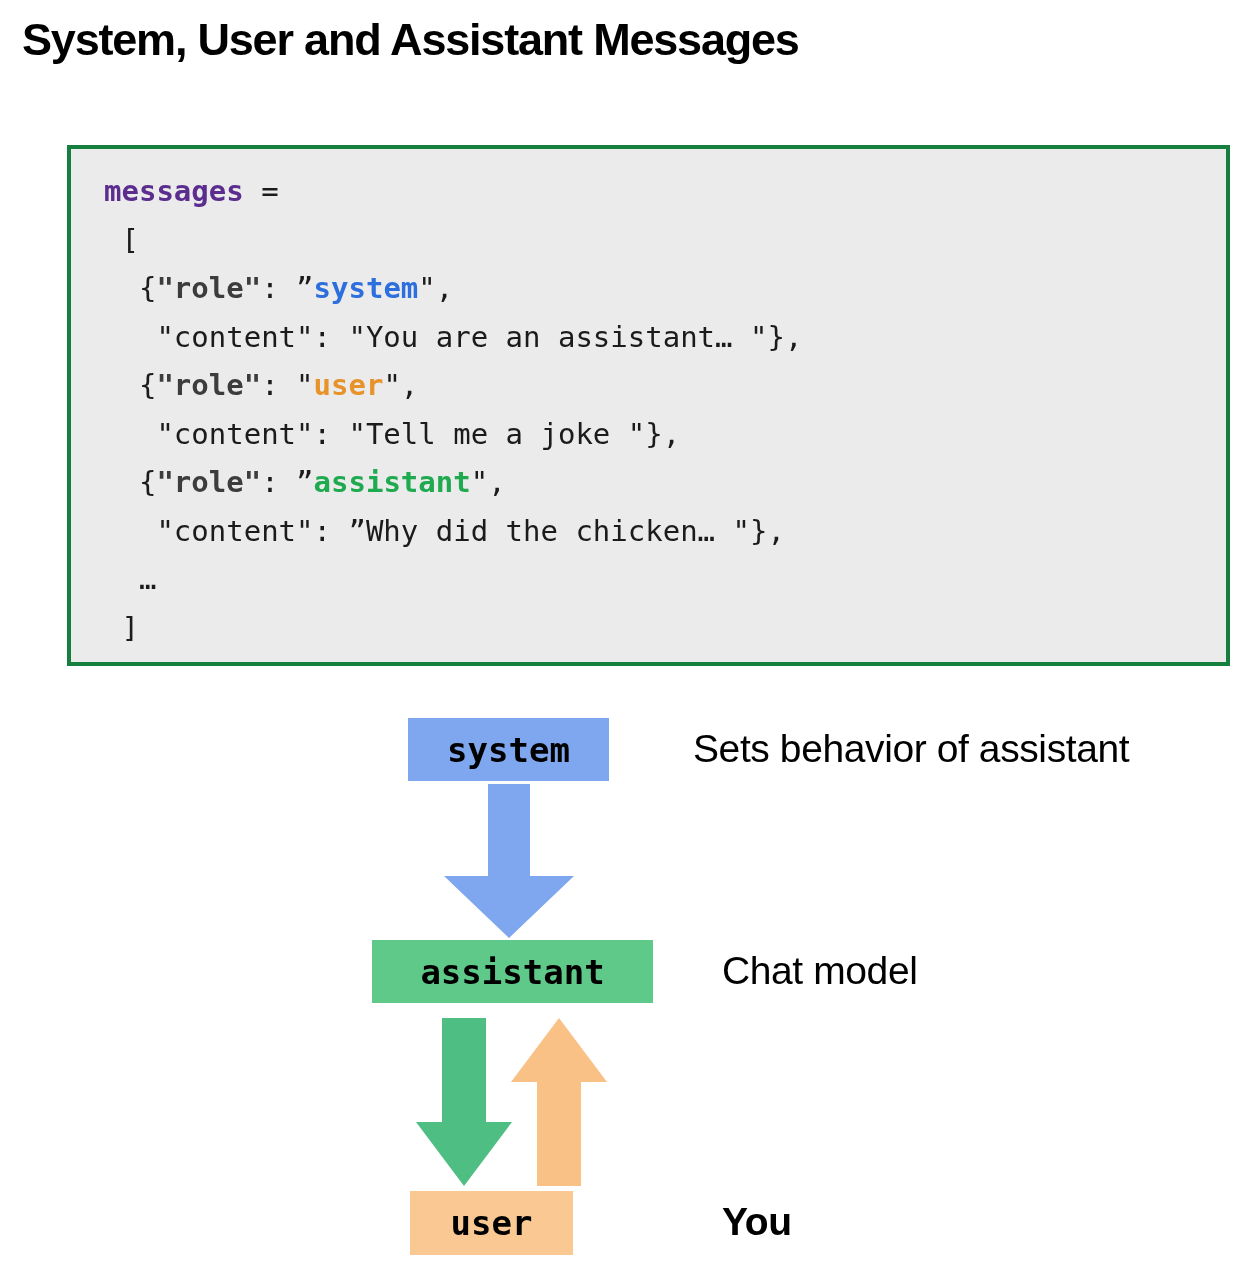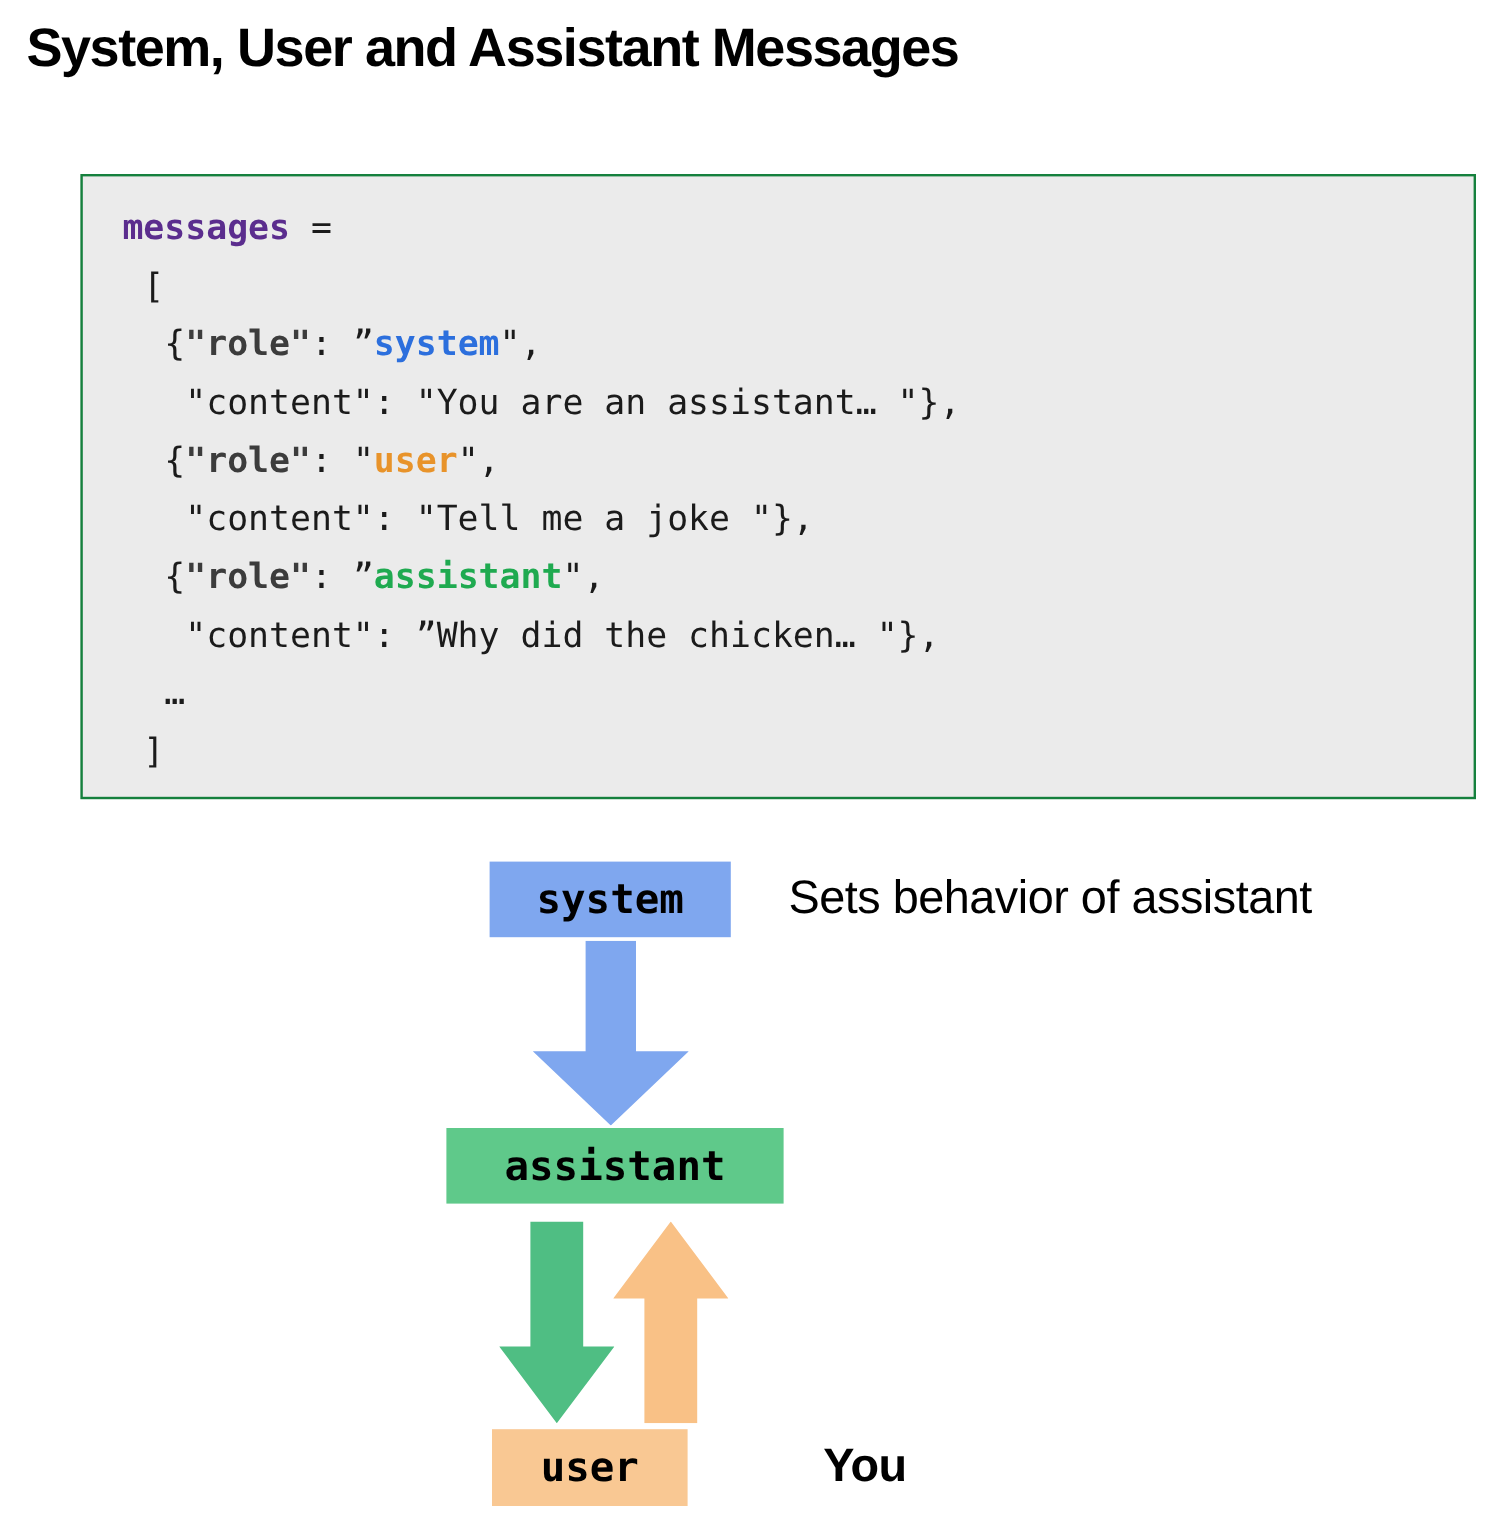--- a/index.html
+++ b/index.html
@@ -30,21 +30,21 @@
   }
 
   
   .code-block {
     position: absolute;
     left: 67px;
     top: 145px;
     width: 1163px;
     height: 521px;
     background: #ebebeb;
-    border: 2px solid #15803d;
+    border: 4px solid #15803d;
     box-sizing: border-box;
     overflow: hidden;
   }
   .code-lines {
     position: absolute;
     left: 33px;
     top: 18px;
     font-family: "DejaVu Sans Mono", "Liberation Mono", monospace;
     font-size: 29px;
     line-height: 48.5px;
@@ -79,20 +79,21 @@
   .node-user      { left: 410px; top: 1191px; width: 163px; height: 64px;  background: #f9c893; }
 
   .node-label {
     position: absolute;
     font-family: "Liberation Sans", sans-serif;
     font-size: 39px;
     font-weight: 400;
     color: #000000;
     white-space: nowrap;
     letter-spacing: -0.4px;
+    margin-left: 36px;
   }
   .label-system    { left: 657px; top: 727px; }
   .label-assistant { left: 686px; top: 949px; }
   .label-user      { left: 686px; top: 1200px; font-weight: bold; }
 
   .arrow-svg { position: absolute; }
   .arrow-blue-wrap   { left: 444px; top: 784px;  width: 130px; height: 154px; }
   .arrow-green-wrap  { left: 416px; top: 1018px; width: 96px;  height: 168px; }
   .arrow-orange-wrap { left: 511px; top: 1018px; width: 96px;  height: 168px; }
 </style>
@@ -110,20 +111,21 @@
   <div class="node-box node-system">system</div>
   <div class="node-label label-system">Sets behavior of assistant</div>
 
   <div class="arrow-svg arrow-blue-wrap">
     <svg width="130" height="154" viewBox="0 0 130 154" xmlns="http://www.w3.org/2000/svg">
       <polygon points="44,0 86,0 86,92 130,92 65,154 0,92 44,92" fill="#7fa7ef"></polygon>
     </svg>
   </div>
 
   <div class="node-box node-assistant">assistant</div>
+  <div class="node-label label-assistant">Chat model</div>
 
   <div class="arrow-svg arrow-green-wrap">
     <svg width="96" height="168" viewBox="0 0 96 168" xmlns="http://www.w3.org/2000/svg">
       <polygon points="26,0 70,0 70,104 96,104 48,168 0,104 26,104" fill="#4fbe83"></polygon>
     </svg>
   </div>
 
   <div class="arrow-svg arrow-orange-wrap">
     <svg width="96" height="168" viewBox="0 0 96 168" xmlns="http://www.w3.org/2000/svg">
       <polygon points="48,0 96,64 70,64 70,168 26,168 26,64 0,64" fill="#f9c186"></polygon>

